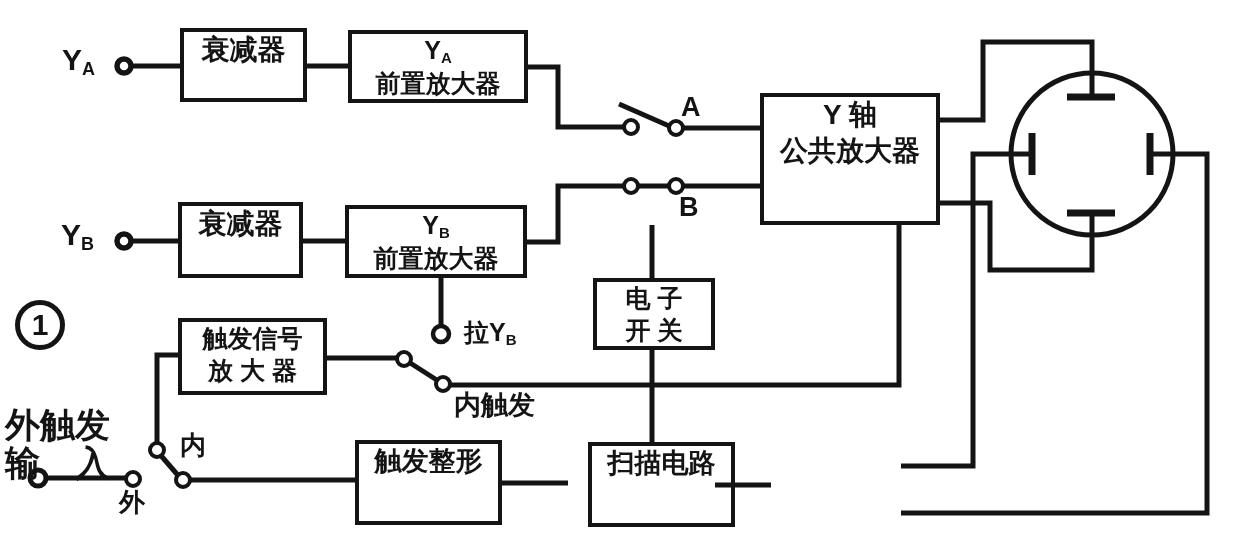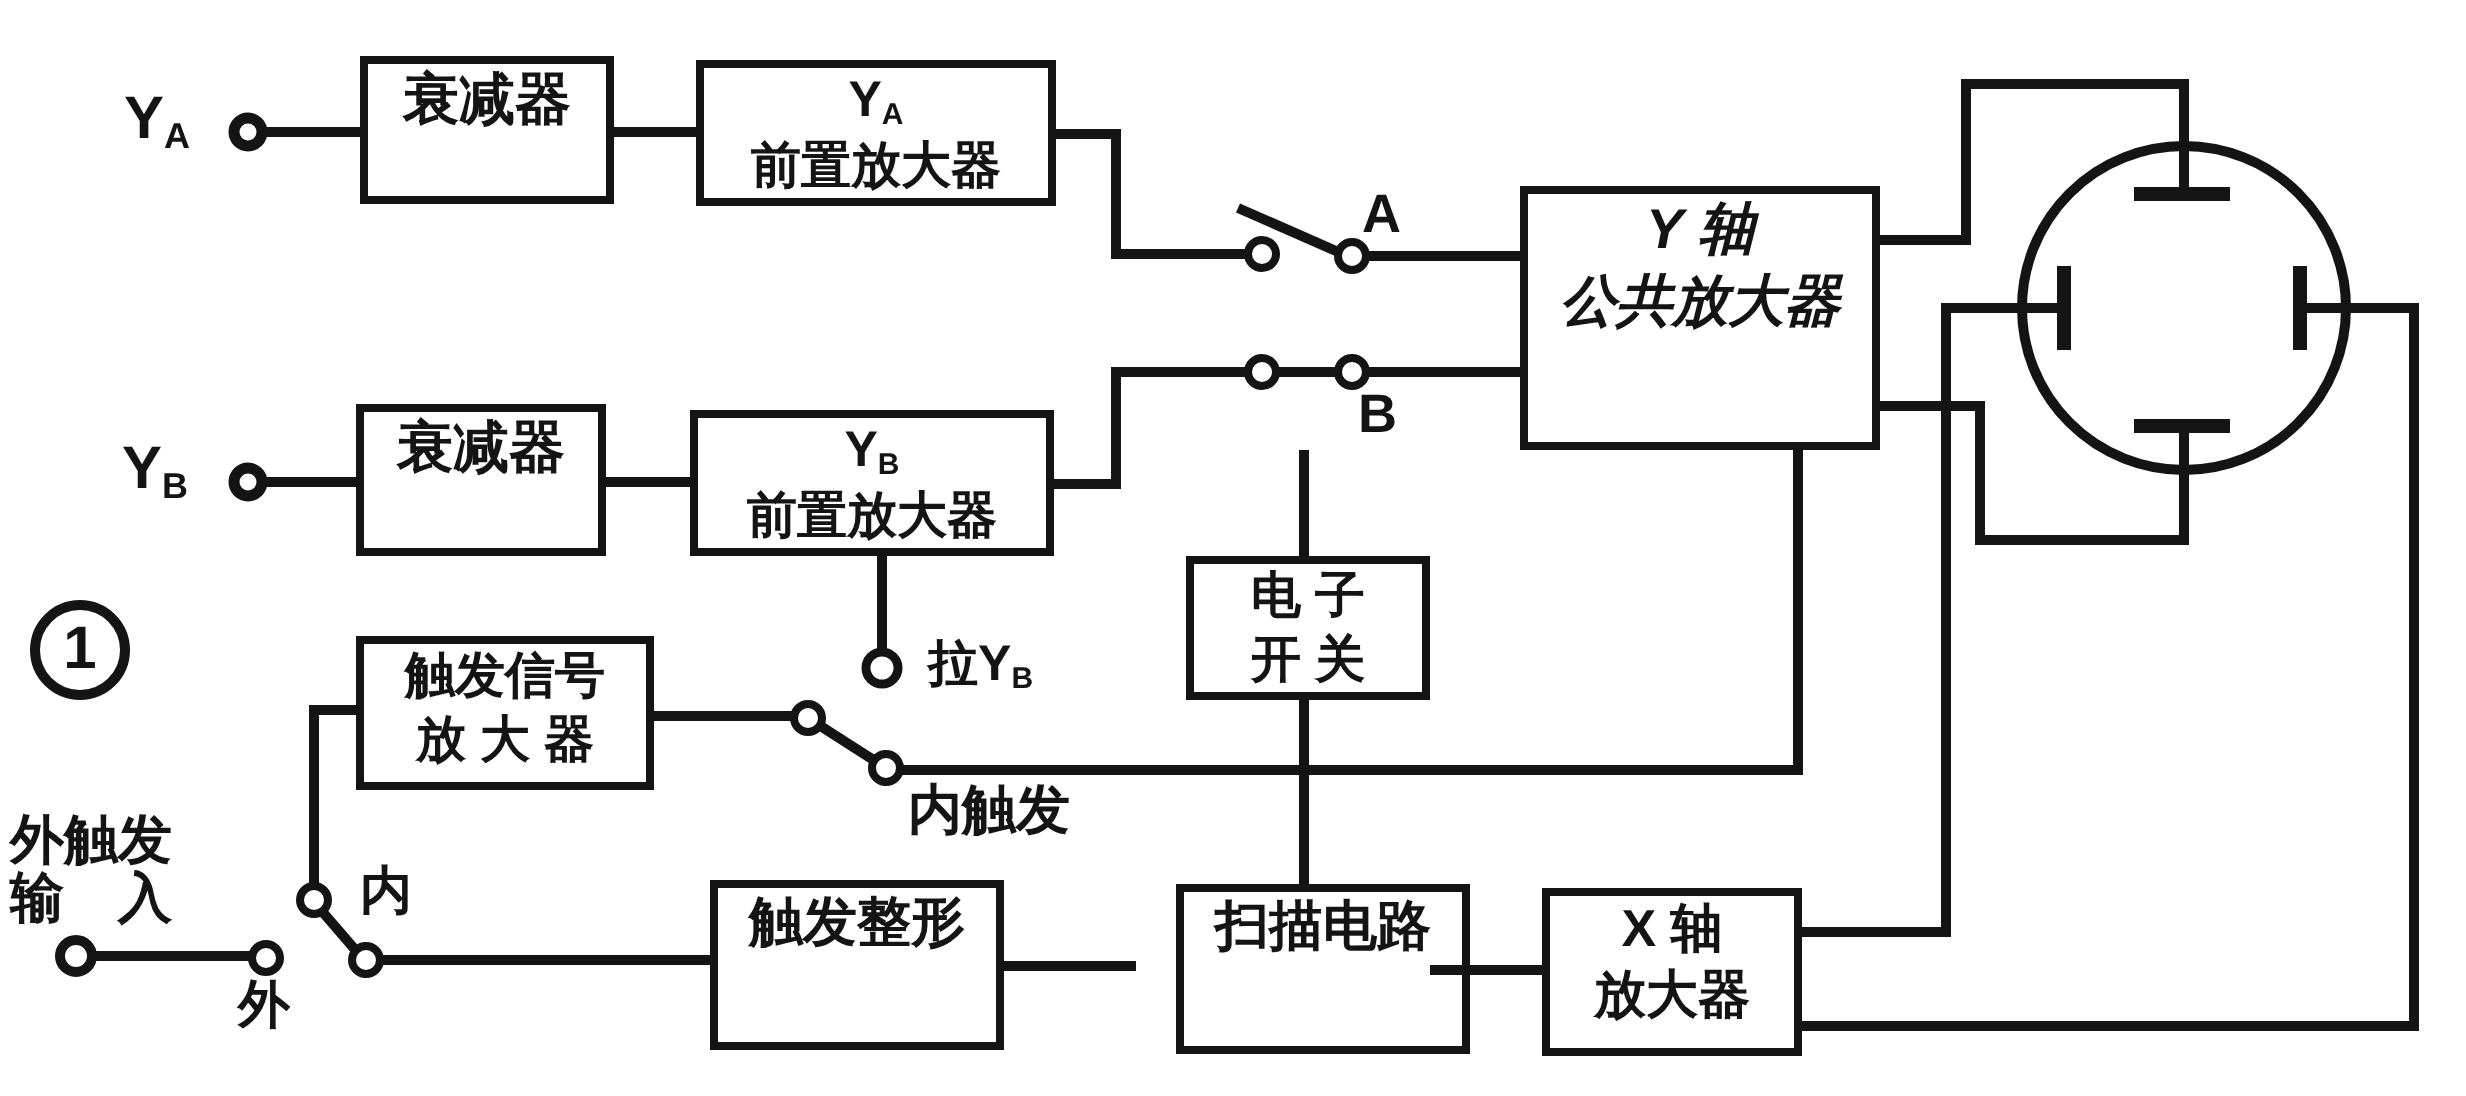--- a/index.html
+++ b/index.html
@@ -37,21 +37,21 @@
   <div class="box" style="left:178px;top:202px;width:125px;height:76px;font-size:28px;">
     <span>衰减器</span>
   </div>
 
   <div class="box" style="left:345px;top:205px;width:182px;height:73px;font-size:25px;">
     <span><span>Y</span><span class="sub">B</span></span>
     <span>前置放大器</span>
   </div>
 
 
-  <div class="box" style="left:760px;top:93px;width:180px;height:132px;font-size:28px;font-style:italic;">
+  <div class="box" style="left:760px;top:93px;width:180px;height:132px;font-size:28px;">
     <span>Y 轴</span>
     <span>公共放大器</span>
   </div>
 
   <div class="box" style="left:593px;top:278px;width:122px;height:72px;font-size:25px;">
     <span>电 子</span>
     <span>开 关</span>
   </div>
 
   <div class="box" style="left:355px;top:440px;width:147px;height:85px;font-size:27px;">
@@ -60,24 +60,20 @@
 
   <div class="box" style="left:178px;top:318px;width:149px;height:77px;font-size:25px;">
     <span>触发信号</span>
     <span>放 大 器</span>
   </div>
 
   <div class="box" style="left:568px;top:442px;width:147px;height:85px;font-size:27px;margin-left:20px;">
     <span>扫描电路</span>
   </div>
 
-  <div class="box" style="left:771px;top:444px;width:130px;height:84px;font-size:26px;">
-    <span>X 轴</span>
-    <span>放大器</span>
-  </div>
 
   <svg class="wires" width="1233" height="548" viewBox="0 0 1233 548" stroke="#141414" fill="none" stroke-width="5" stroke-linecap="butt">
 
     <circle cx="1092" cy="154" r="81" fill="#ffffff"></circle>
 
     <path d="M133 66 H180"></path>
     <path d="M307 66 H348"></path>
     <path d="M528 67 H558 V127 H630"></path>
     <path d="M676 128 H760"></path>
 
@@ -144,21 +140,21 @@
   <div class="lbl" style="left:464px;top:319px;font-size:25px;">
     <span>拉Y</span><span class="sub">B</span>
   </div>
 
   <div class="lbl" style="left:454px;top:391px;font-size:27px;">内触发</div>
 
   <div class="lbl" style="left:180px;top:432px;font-size:26px;">内</div>
 
   <div class="lbl" style="left:119px;top:489px;font-size:26px;">外</div>
 
-  <div class="lbl" style="left:5px;top:406px;font-size:27px;line-height:1.08;">
+  <div class="lbl" style="left:5px;top:406px;font-size:35px;line-height:1.08;">
     <div>外触发</div>
     <div>输　入</div>
   </div>
 
   <div class="fig-circle" style="left:15px;top:300px;width:50px;height:50px;font-size:30px;">
     <span>1</span>
   </div>
 
 </div>
 

